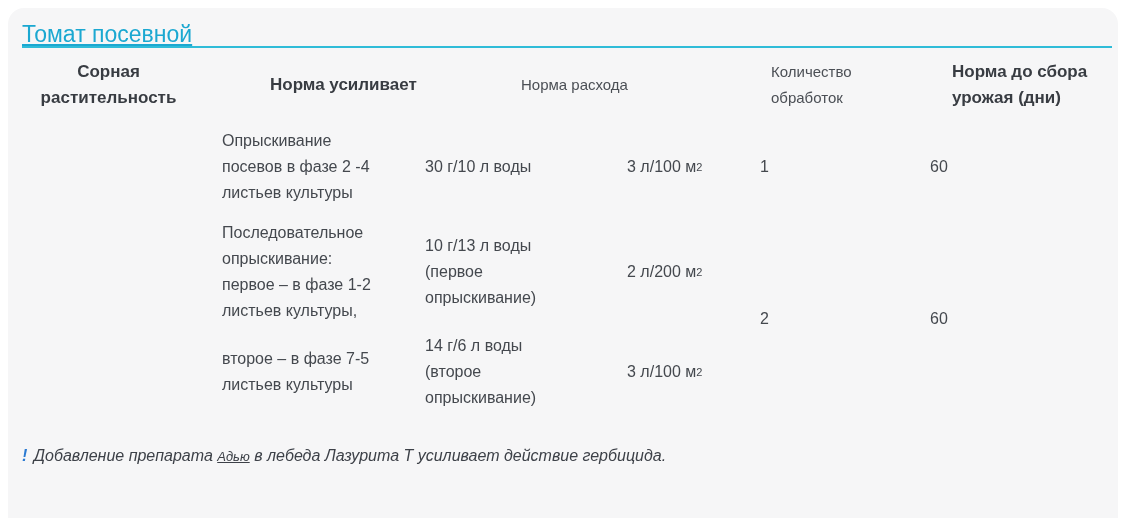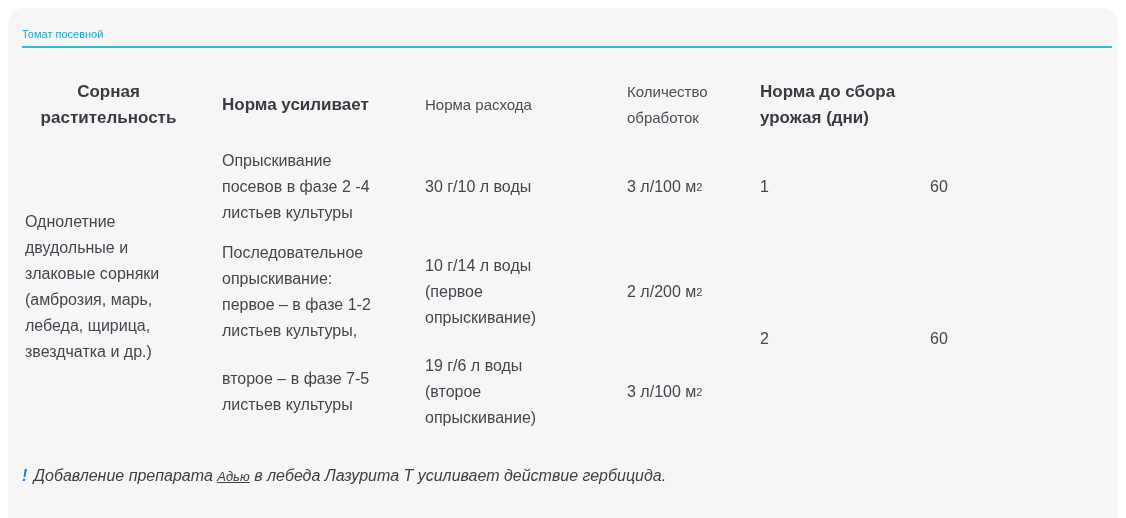--- a/index.html
+++ b/index.html
@@ -12,39 +12,41 @@
   }
   .card {
     position: absolute;
     left: 8px; top: 8px;
     width: 1110px; height: 510px;
     background: #f6f6f7;
     border-radius: 16px 16px 0 0;
   }
   .card-title {
     margin: 14px 0 0 14px;
-    font-size: 11px;
+    font-size: 23px;
     line-height: 24px;
     font-weight: 500;
     color: #1ba8d1;
+    text-decoration: underline;
   }
   .title-rule {
     margin: 0 6px 0 14px;
     border: none;
     border-top: 2px solid #2fbcd8;
   }
   .grid {
     display: grid;
     grid-template-columns: 197px 203px 202px 133px 170px 1fr;
     padding-left: 17px;
   }
   .hdr {
-    margin-top: 28px;
+    margin-top: 8px;
     min-height: 58px;
     align-items: center;
+    gap: 48px;
   }
   .cell {
     white-space: pre-line;
     color: #44484e;
     font-size: 16px;
     line-height: 26px;
     display: flex;
     align-items: center;
   }
   .hdr .cell { line-height: 26px; }
@@ -93,53 +95,47 @@
     <div class="cell h-bold">Норма усиливает</div>
     <div class="cell h-reg">Норма расхода</div>
     <div class="cell h-reg">Количество
 обработок</div>
     <div class="cell h-bold">Норма до сбора
 урожая (дни)</div>
   </div>
 
   <div class="grid tbody">
 
-    <div class="cell weeds-cell">Однолетние
-двудольные и
-злаковые сорняки
-(амброзия, марь,
-лебеда, щирица,
-звездчатка и др.)</div>
 
     <div class="cell c2 r1">Опрыскивание
 посевов в фазе 2 -4
 листьев культуры</div>
     <div class="cell c3 r1">30 г/10 л воды</div>
     <div class="cell c4 r1">
       <span>3 л/100 м</span><sup>2</sup>
     </div>
     <div class="cell c5 r1">1</div>
     <div class="cell c6 r1">60</div>
 
     <div class="cell c2 r2">Последовательное
 опрыскивание:
 первое – в фазе 1-2
 листьев культуры,</div>
-    <div class="cell c3 r2">10 г/14 л воды
+    <div class="cell c3 r2">10 г/13 л воды
 (первое
 опрыскивание)</div>
     <div class="cell c4 r2">
       <span>2 л/200 м</span><sup>2</sup>
     </div>
     <div class="cell c5 r23">2</div>
     <div class="cell c6 r23">60</div>
 
     <div class="cell c2 r3">второе – в фазе 7-5
 листьев культуры</div>
-    <div class="cell c3 r3">19 г/6 л воды
+    <div class="cell c3 r3">14 г/6 л воды
 (второе
 опрыскивание)</div>
     <div class="cell c4 r3">
       <span>3 л/100 м</span><sup>2</sup>
     </div>
 
   </div>
 
   <div class="note">
     <span class="bang">!</span>

